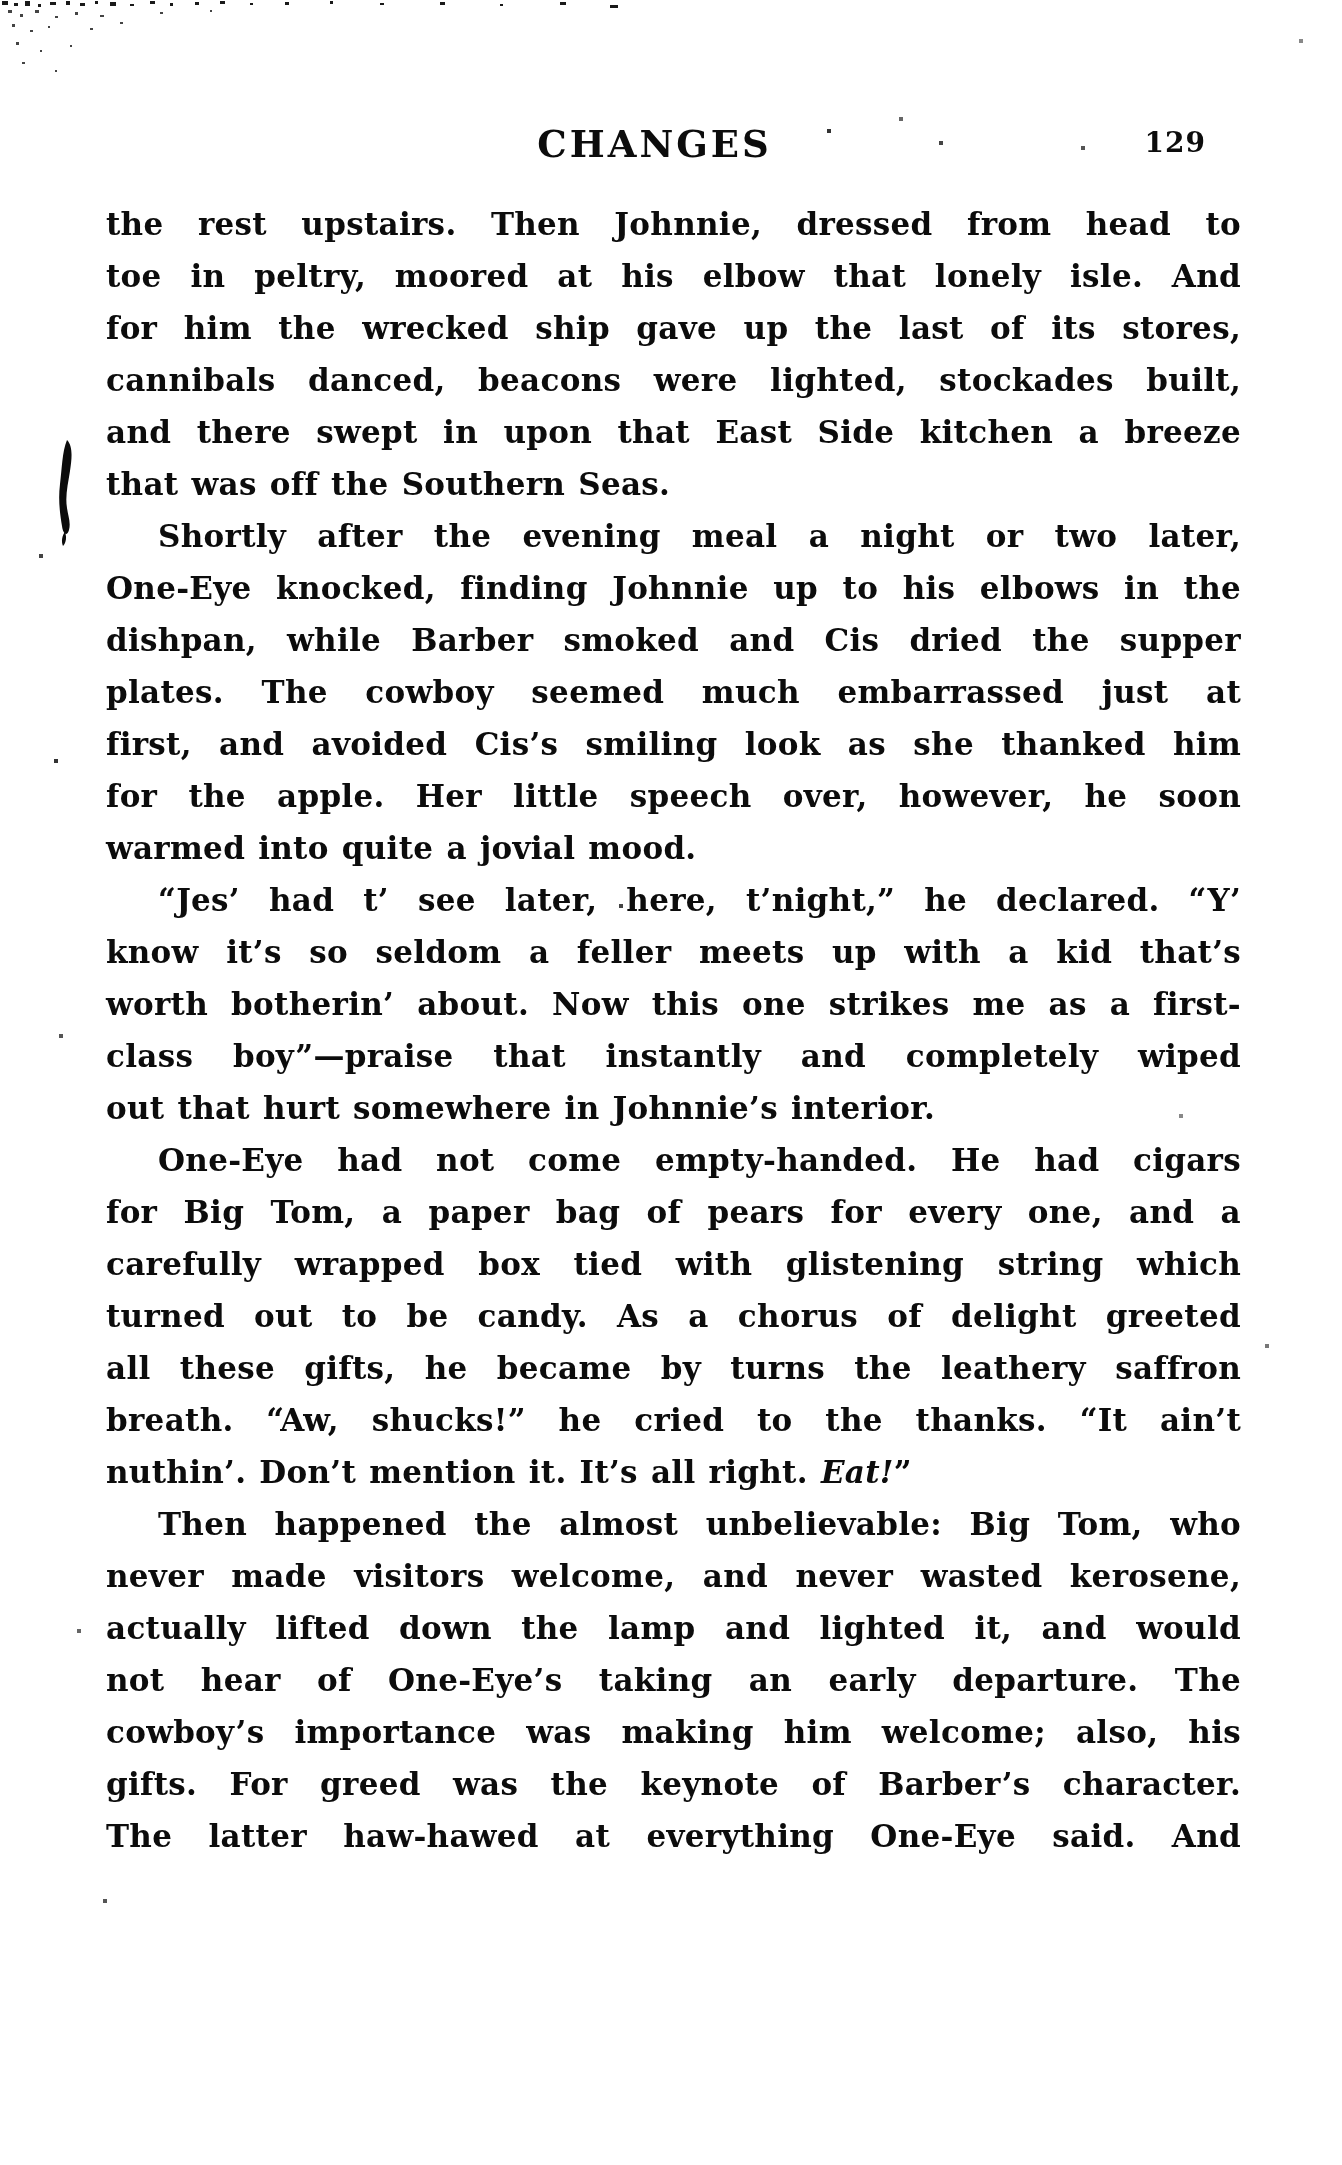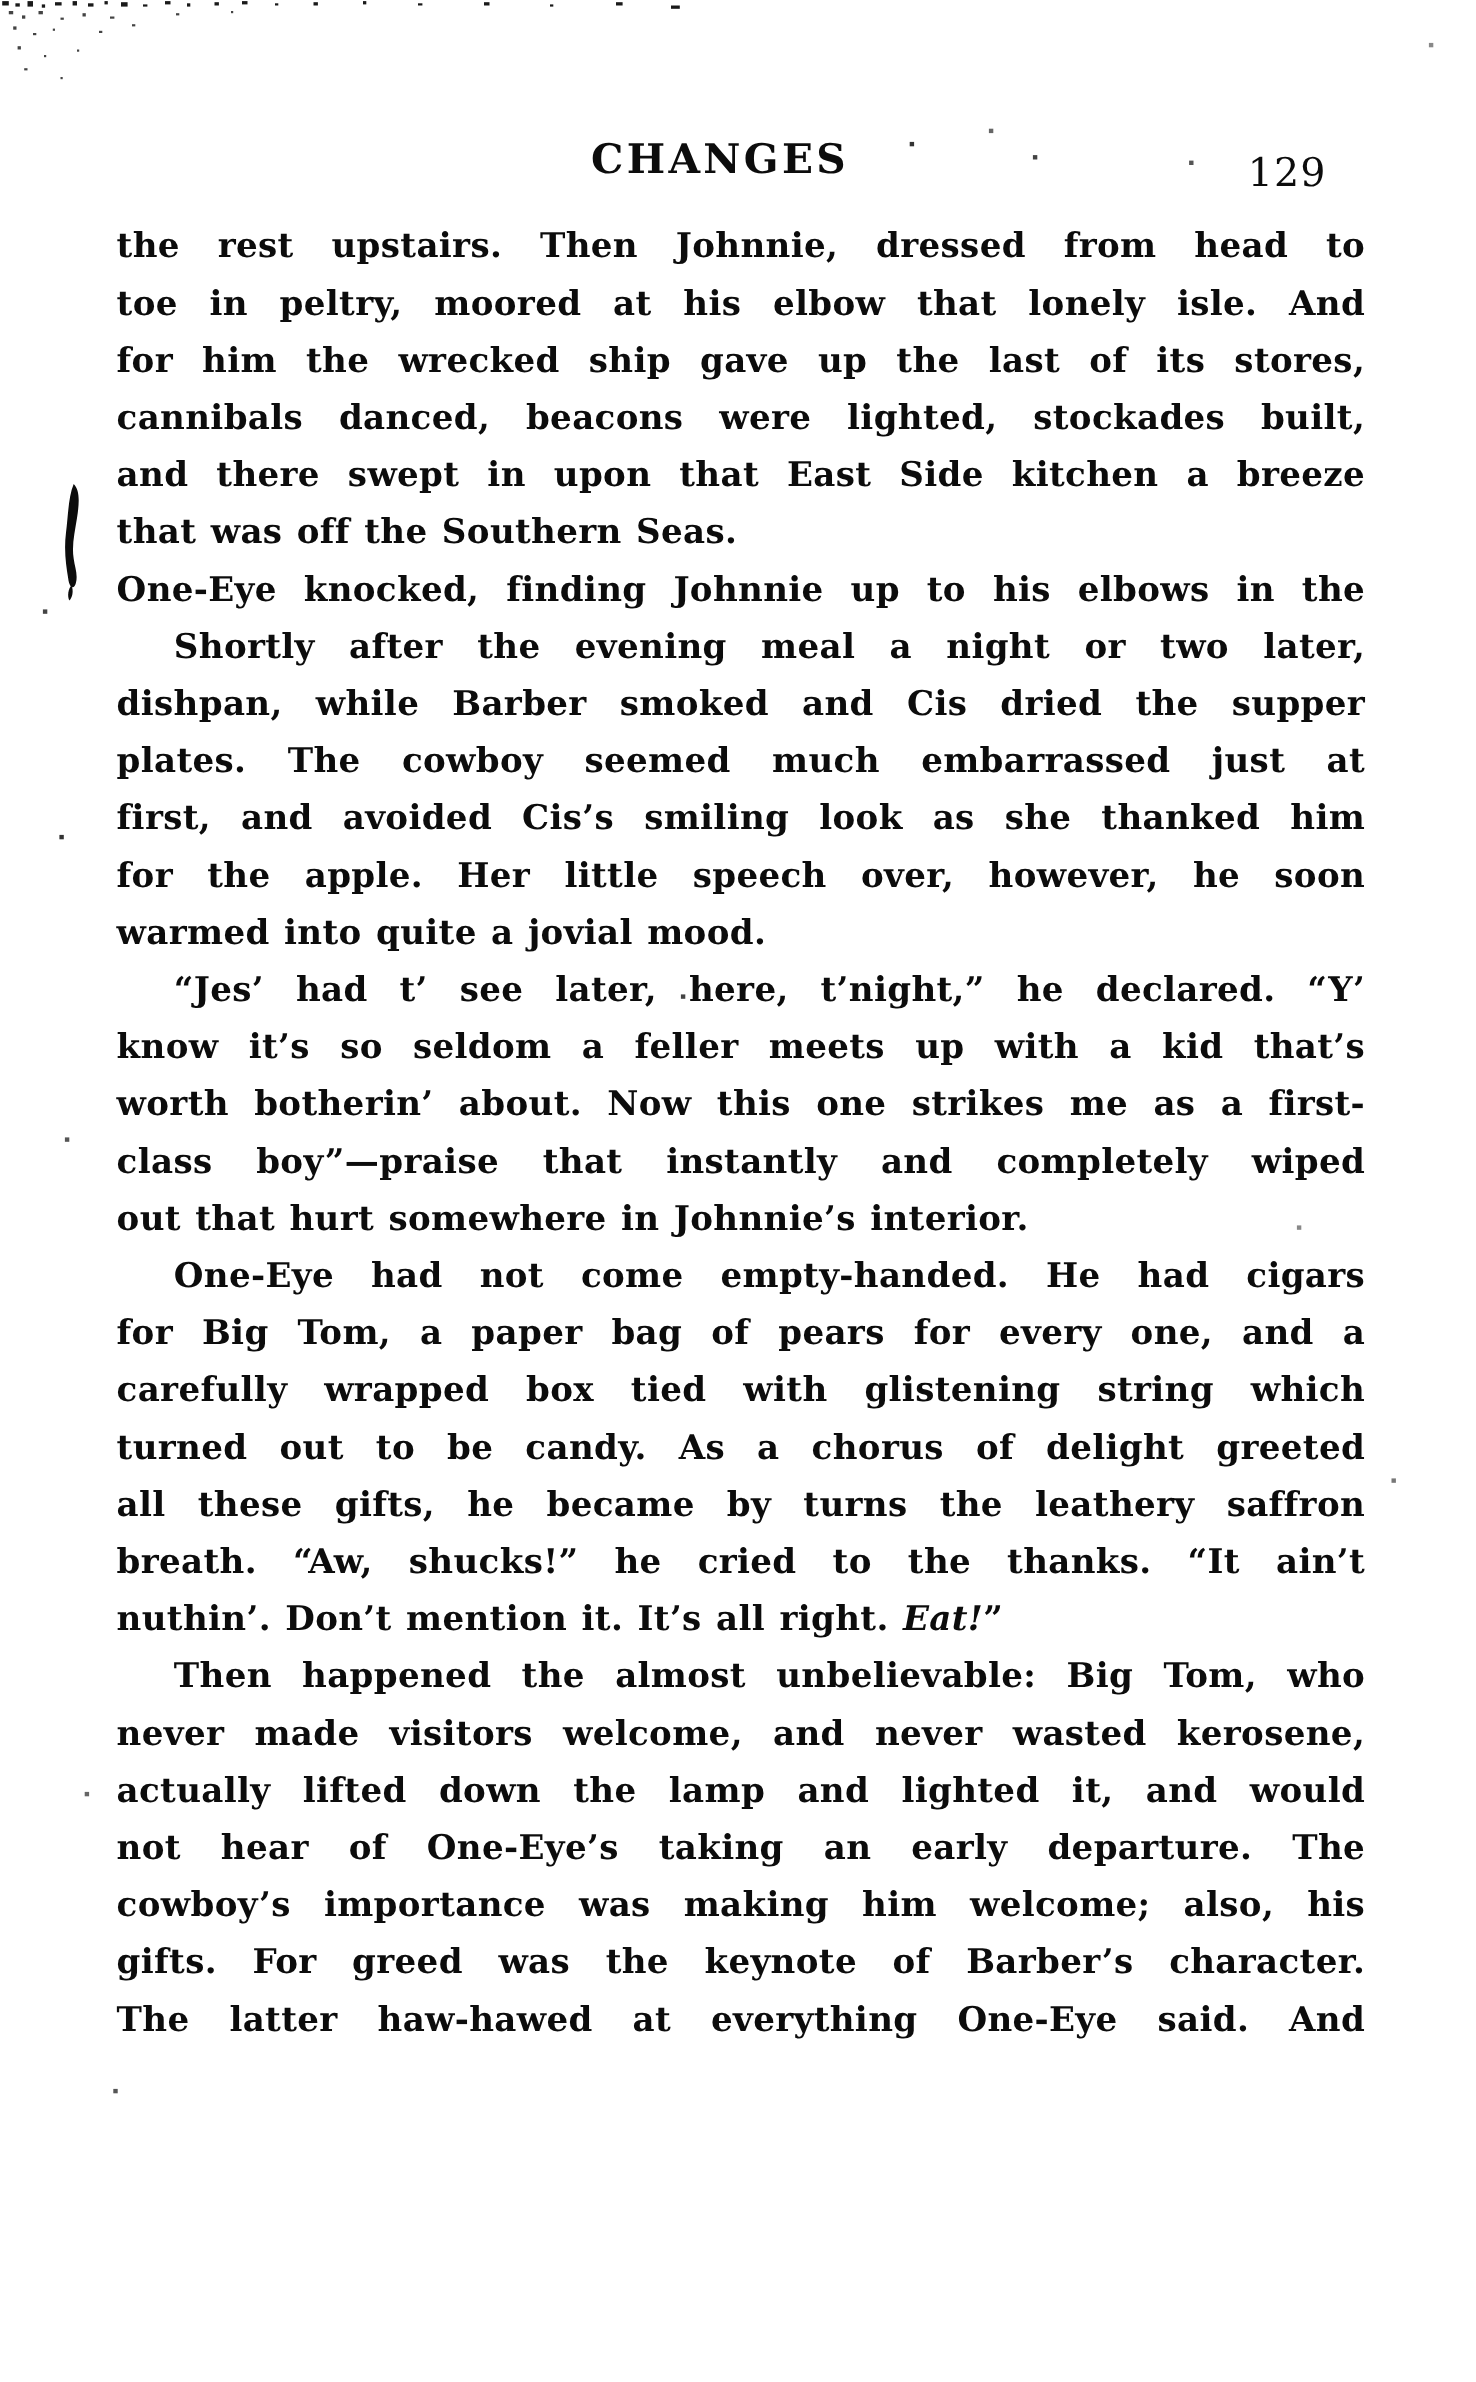--- a/index.html
+++ b/index.html
@@ -15,22 +15,22 @@
   .running-head {
     position: absolute;
     left: 85px; width: 1135px; top: 122px; height: 48px;
   }
   .running-title {
     position: absolute; left: 4px; right: 0;
     text-align: center;
     font-size: 37px; font-weight: 700; letter-spacing: 3px;
   }
   .page-number {
-    position: absolute; right: 14px; top: 15px;
-    font-size: 36px; font-weight: 400; letter-spacing: 1px;
+    position: absolute; right: 14px; top: 4px;
+    font-size: 28px; font-weight: 700; letter-spacing: 1px;
   }
   .text-block {
     position: absolute;
     left: 85px; top: 198px; width: 1135px;
     font-size: 31px; font-weight: 700;
     line-height: 52px;
     letter-spacing: 0.3px;
     word-spacing: 2px;
     margin-left: 21px;
   }
@@ -63,22 +63,22 @@
     <div class="page-number">129</div>
   </div>
 
   <div class="text-block">
       <div class="line">the rest upstairs. Then Johnnie, dressed from head to</div>
       <div class="line">toe in peltry, moored at his elbow that lonely isle. And</div>
       <div class="line">for him the wrecked ship gave up the last of its stores,</div>
       <div class="line">cannibals danced, beacons were lighted, stockades built,</div>
       <div class="line">and there swept in upon that East Side kitchen a breeze</div>
       <div class="line last">that was off the Southern Seas.</div>
+      <div class="line indent">Shortly after the evening meal a night or two later,</div>
       <div class="line">One-Eye knocked, finding Johnnie up to his elbows in the</div>
-      <div class="line indent">Shortly after the evening meal a night or two later,</div>
       <div class="line">dishpan, while Barber smoked and Cis dried the supper</div>
       <div class="line">plates. The cowboy seemed much embarrassed just at</div>
       <div class="line">first, and avoided Cis’s smiling look as she thanked him</div>
       <div class="line">for the apple. Her little speech over, however, he soon</div>
       <div class="line last">warmed into quite a jovial mood.</div>
       <div class="line indent">“Jes’ had t’ see later, here, t’night,” he declared. “Y’</div>
       <div class="line">know it’s so seldom a feller meets up with a kid that’s</div>
       <div class="line">worth botherin’ about. Now this one strikes me as a first-</div>
       <div class="line">class boy”—praise that instantly and completely wiped</div>
       <div class="line last">out that hurt somewhere in Johnnie’s interior.</div>

